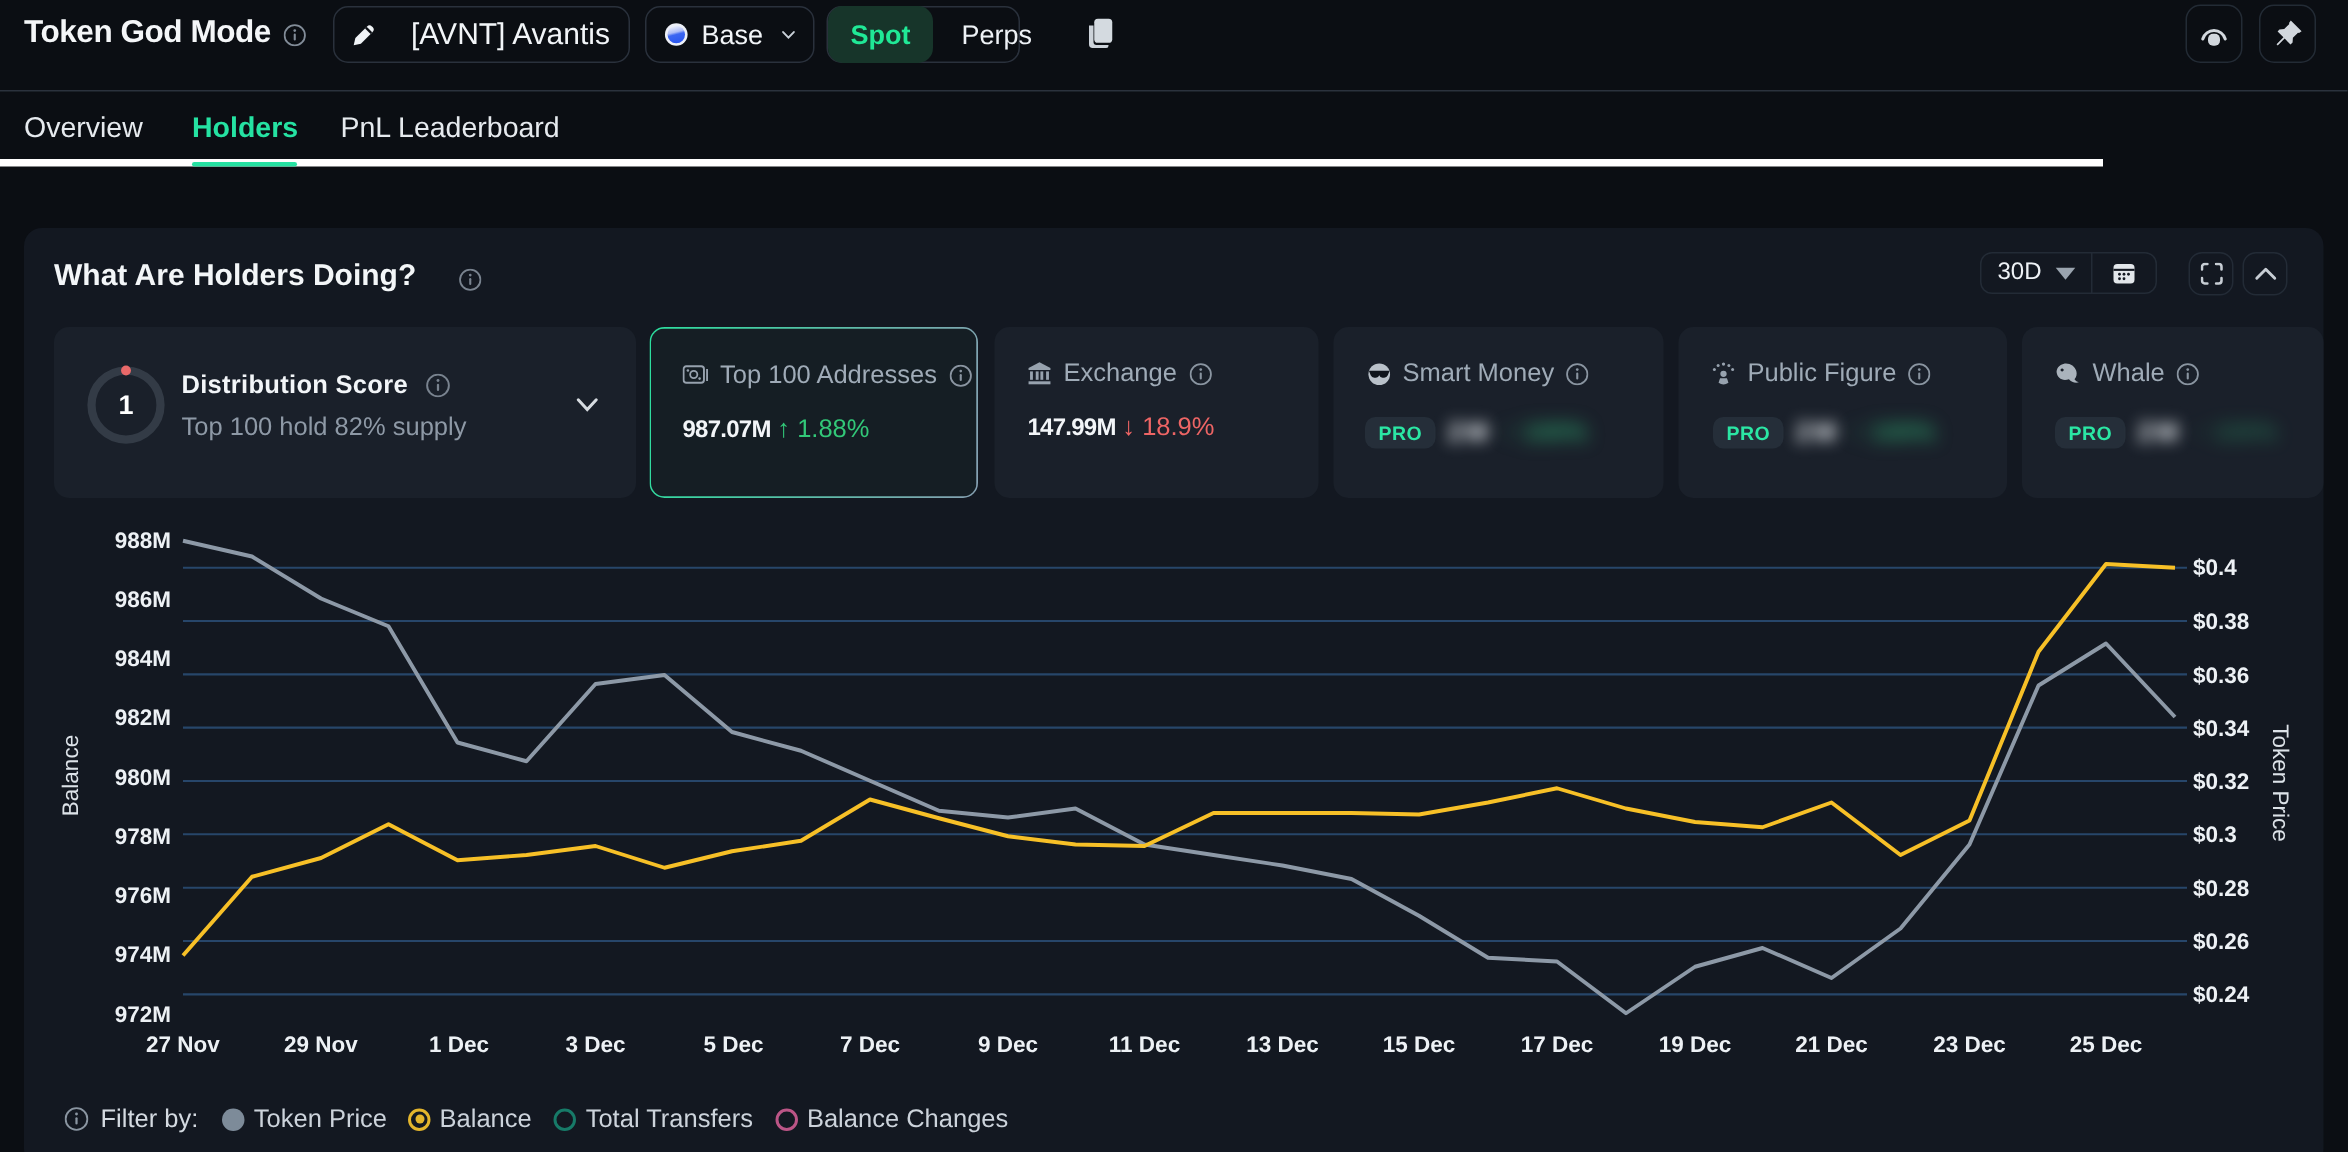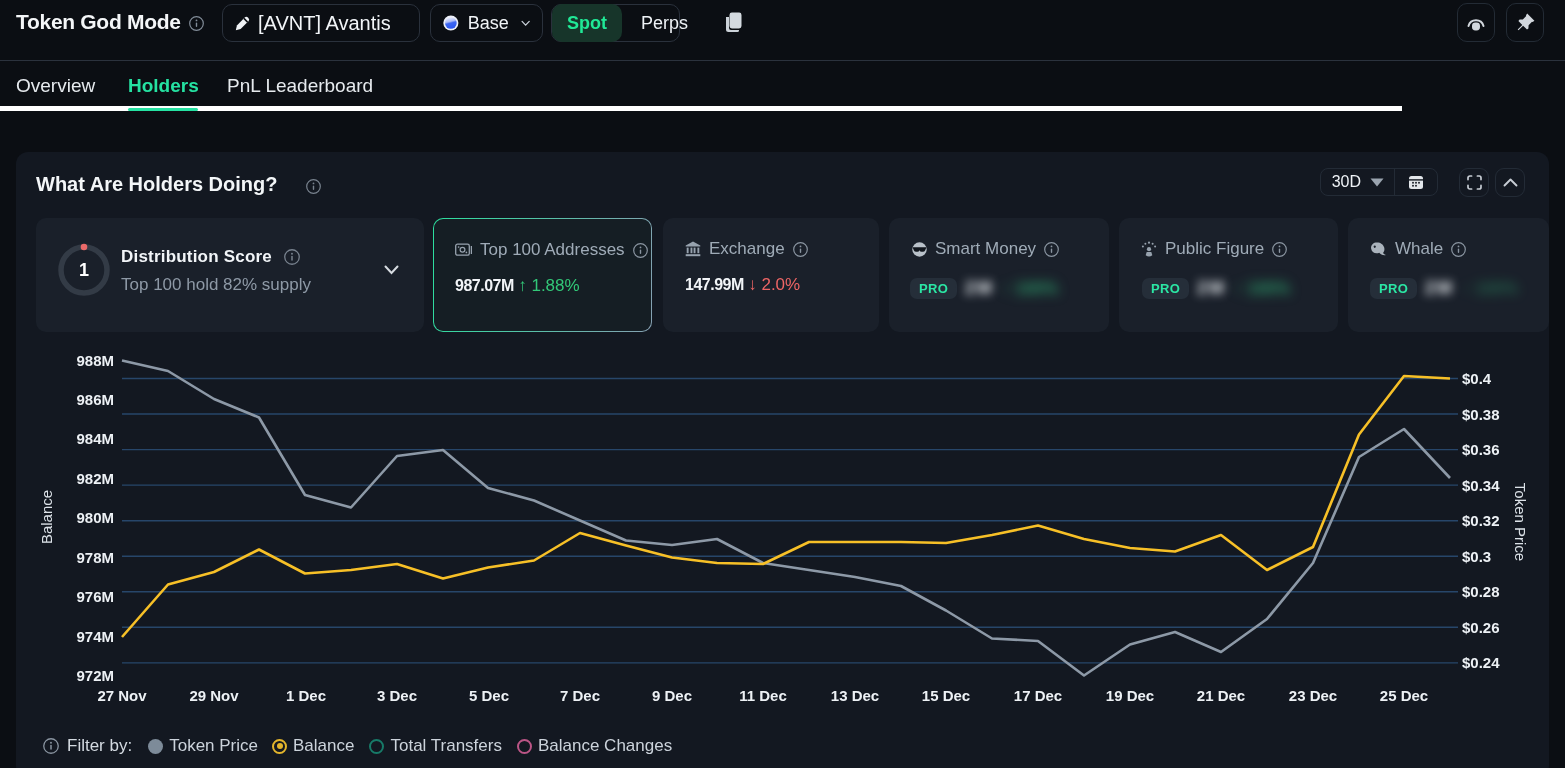--- a/index.html
+++ b/index.html
@@ -2,21 +2,21 @@
 <html><head>
 <meta charset="utf-8">
 <style>
 * { margin:0; padding:0; box-sizing:border-box; }
 html,body { width:1565px; height:768px; background:#0b0e13; font-family:"Liberation Sans",sans-serif; overflow:hidden; color:#eef2f6; }
 .abs { position:absolute; }
 
 #topbar { position:absolute; left:0; top:0; width:1565px; height:61px; border-bottom:1px solid #2b323d; }
 #tgm { position:absolute; left:16px; top:10px; font-size:21px; font-weight:bold; color:#f4f6f8; letter-spacing:-0.3px; }
 .pill { position:absolute; top:4px; height:38px; border:1px solid #2a313c; border-radius:10px; display:flex; align-items:center; }
-#pill-token { left:222px; width:198px; padding:0 11px; gap:7px; }
+#pill-token { left:222px; width:198px; padding:0 11px; gap:23px; }
 #pill-token span { font-size:20px; color:#f2f5f8; }
 #pill-base { left:430px; width:113px; padding:0 12px; gap:9px; }
 #pill-base span { font-size:18px; color:#f2f5f8; }
 #seg { left:551px; width:129px; padding:0; }
 #seg .on { height:38px; line-height:38px; padding:0 15px; background:#17352a; border-radius:10px; color:#20e896; font-weight:bold; font-size:18px; }
 #seg .off { padding:0 19px; color:#eef2f6; font-size:18px; }
 #copyic { position:absolute; left:725px; top:12px; }
 .sqbtn { position:absolute; top:3px; width:38px; height:39px; border:1px solid #232b35; border-radius:10px; display:flex; align-items:center; justify-content:center; }
 
 #tabs { position:absolute; left:0; top:61px; width:1402px; height:50px; border-bottom:5px solid #ffffff; }
@@ -199,21 +199,21 @@
           <rect x="12.4" y="6.6" width="1.9" height="5.6"></rect>
           <rect x="0.7" y="13.2" width="14.6" height="2"></rect>
         </svg>
       <span>Exchange</span>
       <svg class="info" width="15" height="15" viewBox="0 0 15 15">
           <circle cx="7.5" cy="7.5" r="6.8" fill="none" stroke="#8a95a1" stroke-width="1.2"></circle>
           <circle cx="7.5" cy="4.4" r="0.9" fill="#8a95a1"></circle>
           <rect x="6.8" y="6.4" width="1.4" height="4.6" rx="0.7" fill="#8a95a1"></rect>
         </svg>
     </div>
-    <div class="abs" style="left:22px;top:57px"><span class="sval">147.99M</span> <span class="dn">↓ 2.0%</span></div>
+    <div class="abs" style="left:22px;top:57px"><span class="sval">147.99M</span> <span class="dn">↓ 18.9%</span></div>
   </div>
 
   <div class="scard" style="left:873px;width:220px">
     <div class="slabel" style="position:absolute;left:23px;top:21px">
       <svg width="15" height="15" viewBox="0 0 15 15">
           <circle cx="7.5" cy="7.5" r="7.2" fill="#b9c1c9"></circle>
           <path d="M0.6 5.2 h13.8 l-1.2 3 a2.6 2.6 0 0 1 -2.5 1.6 h-1 a2.3 2.3 0 0 1 -2.2 -1.6 a2.3 2.3 0 0 1 -2.2 1.6 h-1 a2.6 2.6 0 0 1 -2.5 -1.6 Z" fill="#10151c"></path>
         </svg>
       <span>Smart Money</span>
       <svg class="info" width="15" height="15" viewBox="0 0 15 15">

